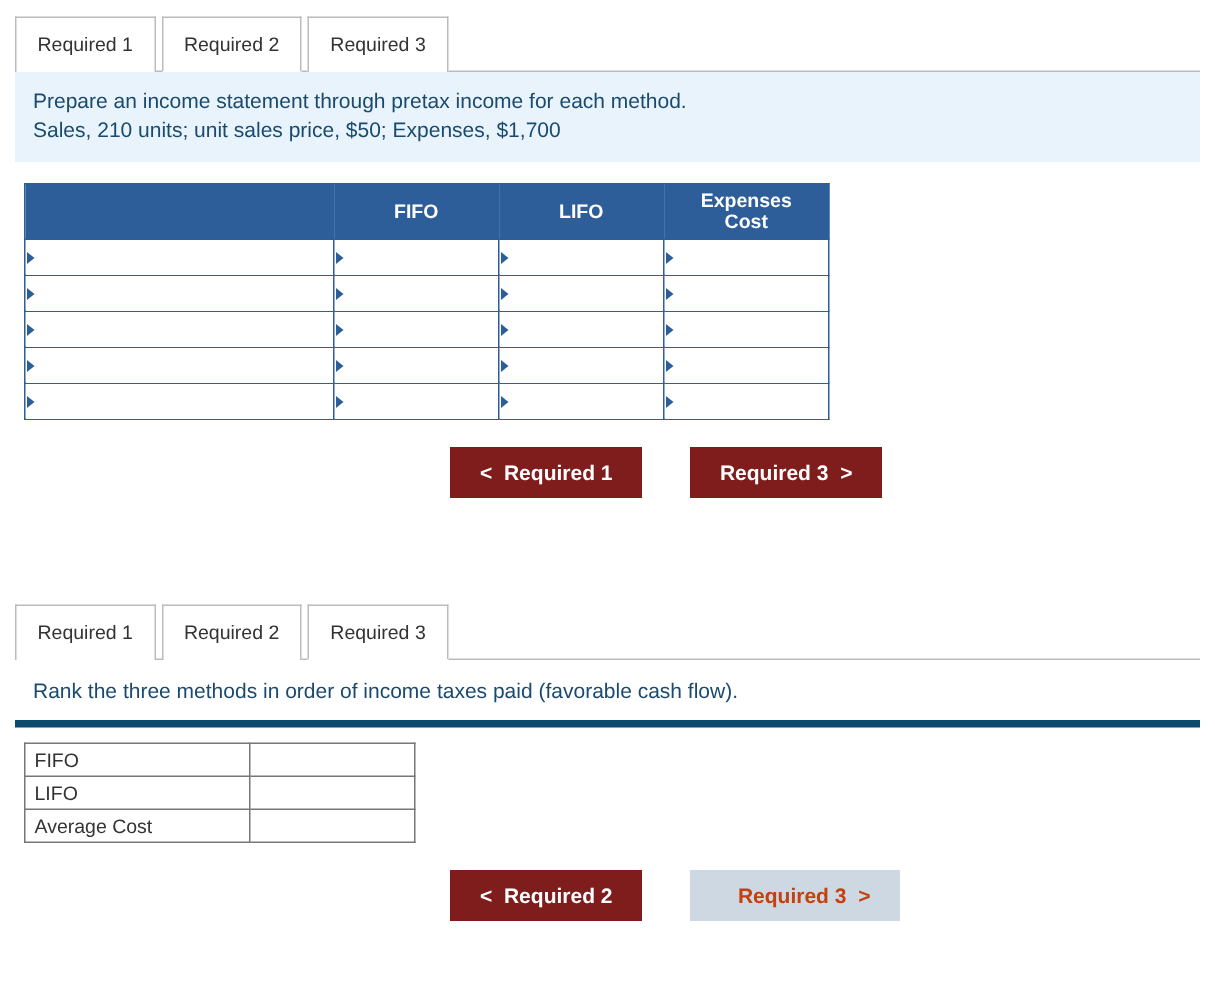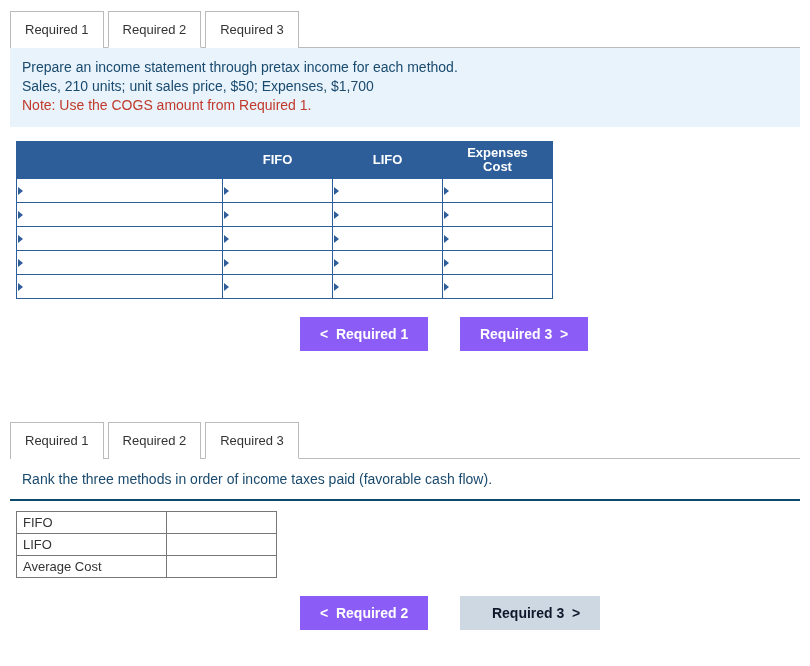--- a/index.html
+++ b/index.html
@@ -89,32 +89,32 @@
   }
 
   
   .nav-row {
     margin: 18px 0 0 0;
     text-align: left;
     padding-left: 290px;
   }
   .nav-btn {
     display: inline-block;
-    background: #8b5cf6;
+    background: #7f1d1d;
     color: #fff;
     font-weight: bold;
     font-size: 14px;
     padding: 9px 20px;
     margin-right: 28px;
     cursor: pointer;
     border: none;
   }
   .nav-btn.disabled {
     background: #cdd8e3;
-    color: #0f172a;
+    color: #c2410c;
     cursor: default;
     padding-left: 32px;
   }
   .nav-btn .arrow { font-weight: bold; }
 
   
   table.rank {
     border-collapse: collapse;
     margin: 10px 0 0 6px;
   }
@@ -124,38 +124,37 @@
     font-size: 13px;
     height: 20px;
   }
   table.rank td.lbl { width: 150px; }
   table.rank td.val { width: 110px; background:#fff; }
 
   .instructions3 {
     padding: 12px 12px;
     font-size: 14px;
     color: #1a4a6e;
-    border-bottom: 2px solid #0c4a6e;
+    border-bottom: 5px solid #0c4a6e;
   }
 </style>
 </head>
 <body>
 
 <div class="section">
 
   <div class="tabs">
     <div class="tab">Required 1</div>
     <div class="tab active">Required 2</div>
     <div class="tab">Required 3</div>
   </div>
 
   <div class="instructions">
     <div>Prepare an income statement through pretax income for each method.</div>
     <div>Sales, 210 units; unit sales price, $50; Expenses, $1,700</div>
-    <div class="note">Note: Use the COGS amount from Required 1.</div>
   </div>
 
   <table class="income">
     <tbody>
         <tr>
       <th class="rowhead-blank"></th>
       <th class="col">FIFO</th>
       <th class="col">LIFO</th>
       <th class="col">
         <span style="white-space:pre-line">Expenses

